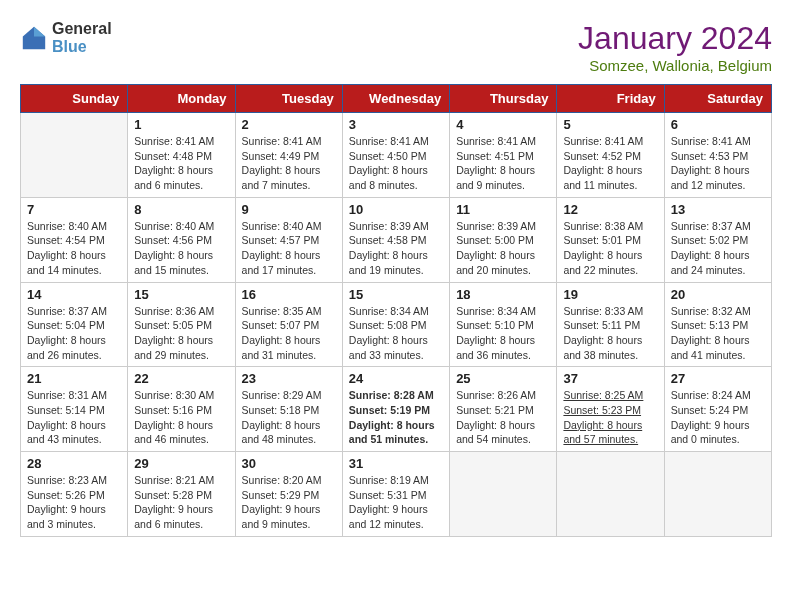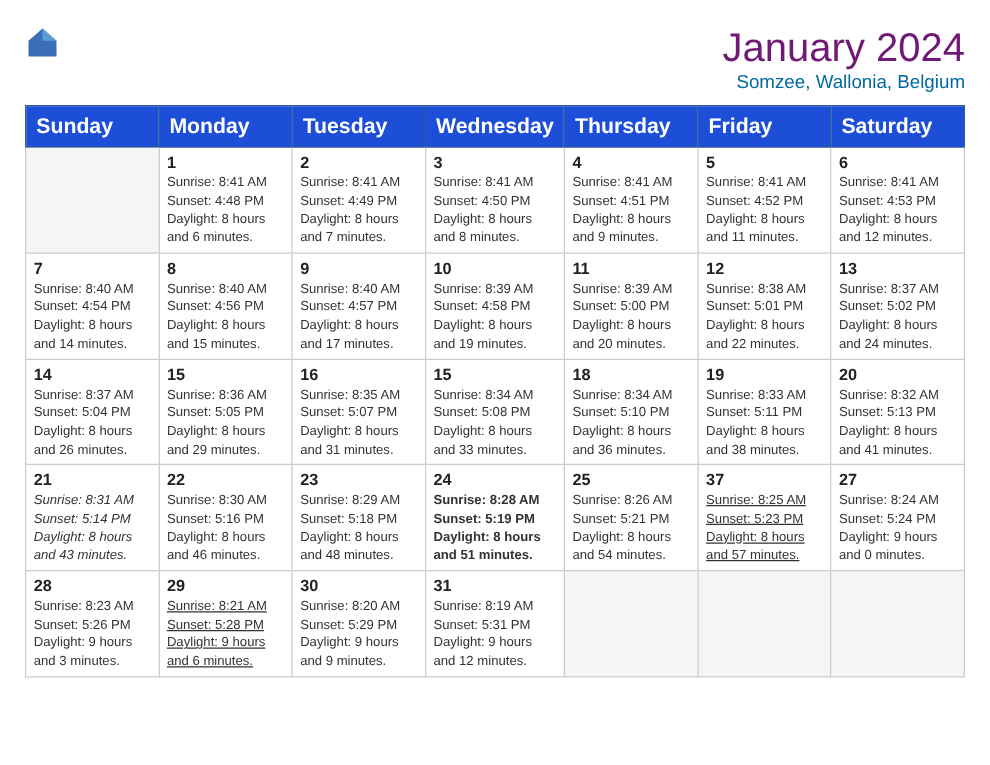--- a/index.html
+++ b/index.html
@@ -28,33 +28,33 @@
     .title-section {
       text-align: right;
     }
     .month-title {
       font-size: 32px;
       font-weight: normal;
       color: #701a75;
     }
     .subtitle {
       font-size: 15px;
-      color: #0369a1;
+      color: #4d7c0f;
     }
     table {
       width: 100%;
       border-collapse: collapse;
       font-size: 11px;
     }
     thead tr th {
-      background-color: #1d4ed8;
+      background-color: #b91c1c;
       color: #fff;
       padding: 6px 8px;
-      text-align: left;
-      font-size: 17px;
+      text-align: right;
+      font-size: 13px;
       font-weight: bold;
       border: 1px solid #2d5a9a;
     }
     tbody tr td {
       border: 1px solid #ccc;
       vertical-align: top;
       padding: 4px 6px;
       height: 78px;
       width: calc(100% / 7);
     }
@@ -76,20 +76,24 @@
   </style>
 </head>
 <body>
 
 <div class="header-section">
   <div class="logo">
     <svg class="logo-icon" viewBox="0 0 40 40" xmlns="http://www.w3.org/2000/svg">
       <polygon points="20,4 36,18 36,36 4,36 4,18" fill="#3a6fb5"></polygon>
       <polygon points="20,4 36,18 20,18" fill="#5a9fd4"></polygon>
     </svg>
+    <div>
+      <div style="font-size:16px;font-weight:bold;color:#333;">General</div>
+      <div style="font-size:16px;font-weight:bold;color:#4a90c4;">Blue</div>
+    </div>
   </div>
   <div class="title-section">
     <div class="month-title">January 2024</div>
     <div class="subtitle">Somzee, Wallonia, Belgium</div>
   </div>
 </div>
 
 <table>
   <thead>
     <tr>
@@ -246,21 +250,21 @@
           <span class="day-number">20</span>
           <div class="day-info" style="white-space: pre-line;">Sunrise: 8:32 AM
 Sunset: 5:13 PM
 Daylight: 8 hours
 and 41 minutes.</div>
         </td>
       </tr>
       <tr>
         <td>
           <span class="day-number">21</span>
-          <div class="day-info" style="white-space: pre-line; font-style: italic;">Sunrise: 8:31 AM
+          <div class="day-info" style="white-space: pre-line;">Sunrise: 8:31 AM
 Sunset: 5:14 PM
 Daylight: 8 hours
 and 43 minutes.</div>
         </td>
         <td>
           <span class="day-number">22</span>
           <div class="day-info" style="white-space: pre-line;">Sunrise: 8:30 AM
 Sunset: 5:16 PM
 Daylight: 8 hours
 and 46 minutes.</div>
@@ -304,21 +308,21 @@
       <tr>
         <td>
           <span class="day-number">28</span>
           <div class="day-info" style="white-space: pre-line;">Sunrise: 8:23 AM
 Sunset: 5:26 PM
 Daylight: 9 hours
 and 3 minutes.</div>
         </td>
         <td>
           <span class="day-number">29</span>
-          <div class="day-info" style="white-space: pre-line; text-decoration: underline;">Sunrise: 8:21 AM
+          <div class="day-info" style="white-space: pre-line;">Sunrise: 8:21 AM
 Sunset: 5:28 PM
 Daylight: 9 hours
 and 6 minutes.</div>
         </td>
         <td>
           <span class="day-number">30</span>
           <div class="day-info" style="white-space: pre-line;">Sunrise: 8:20 AM
 Sunset: 5:29 PM
 Daylight: 9 hours
 and 9 minutes.</div>

